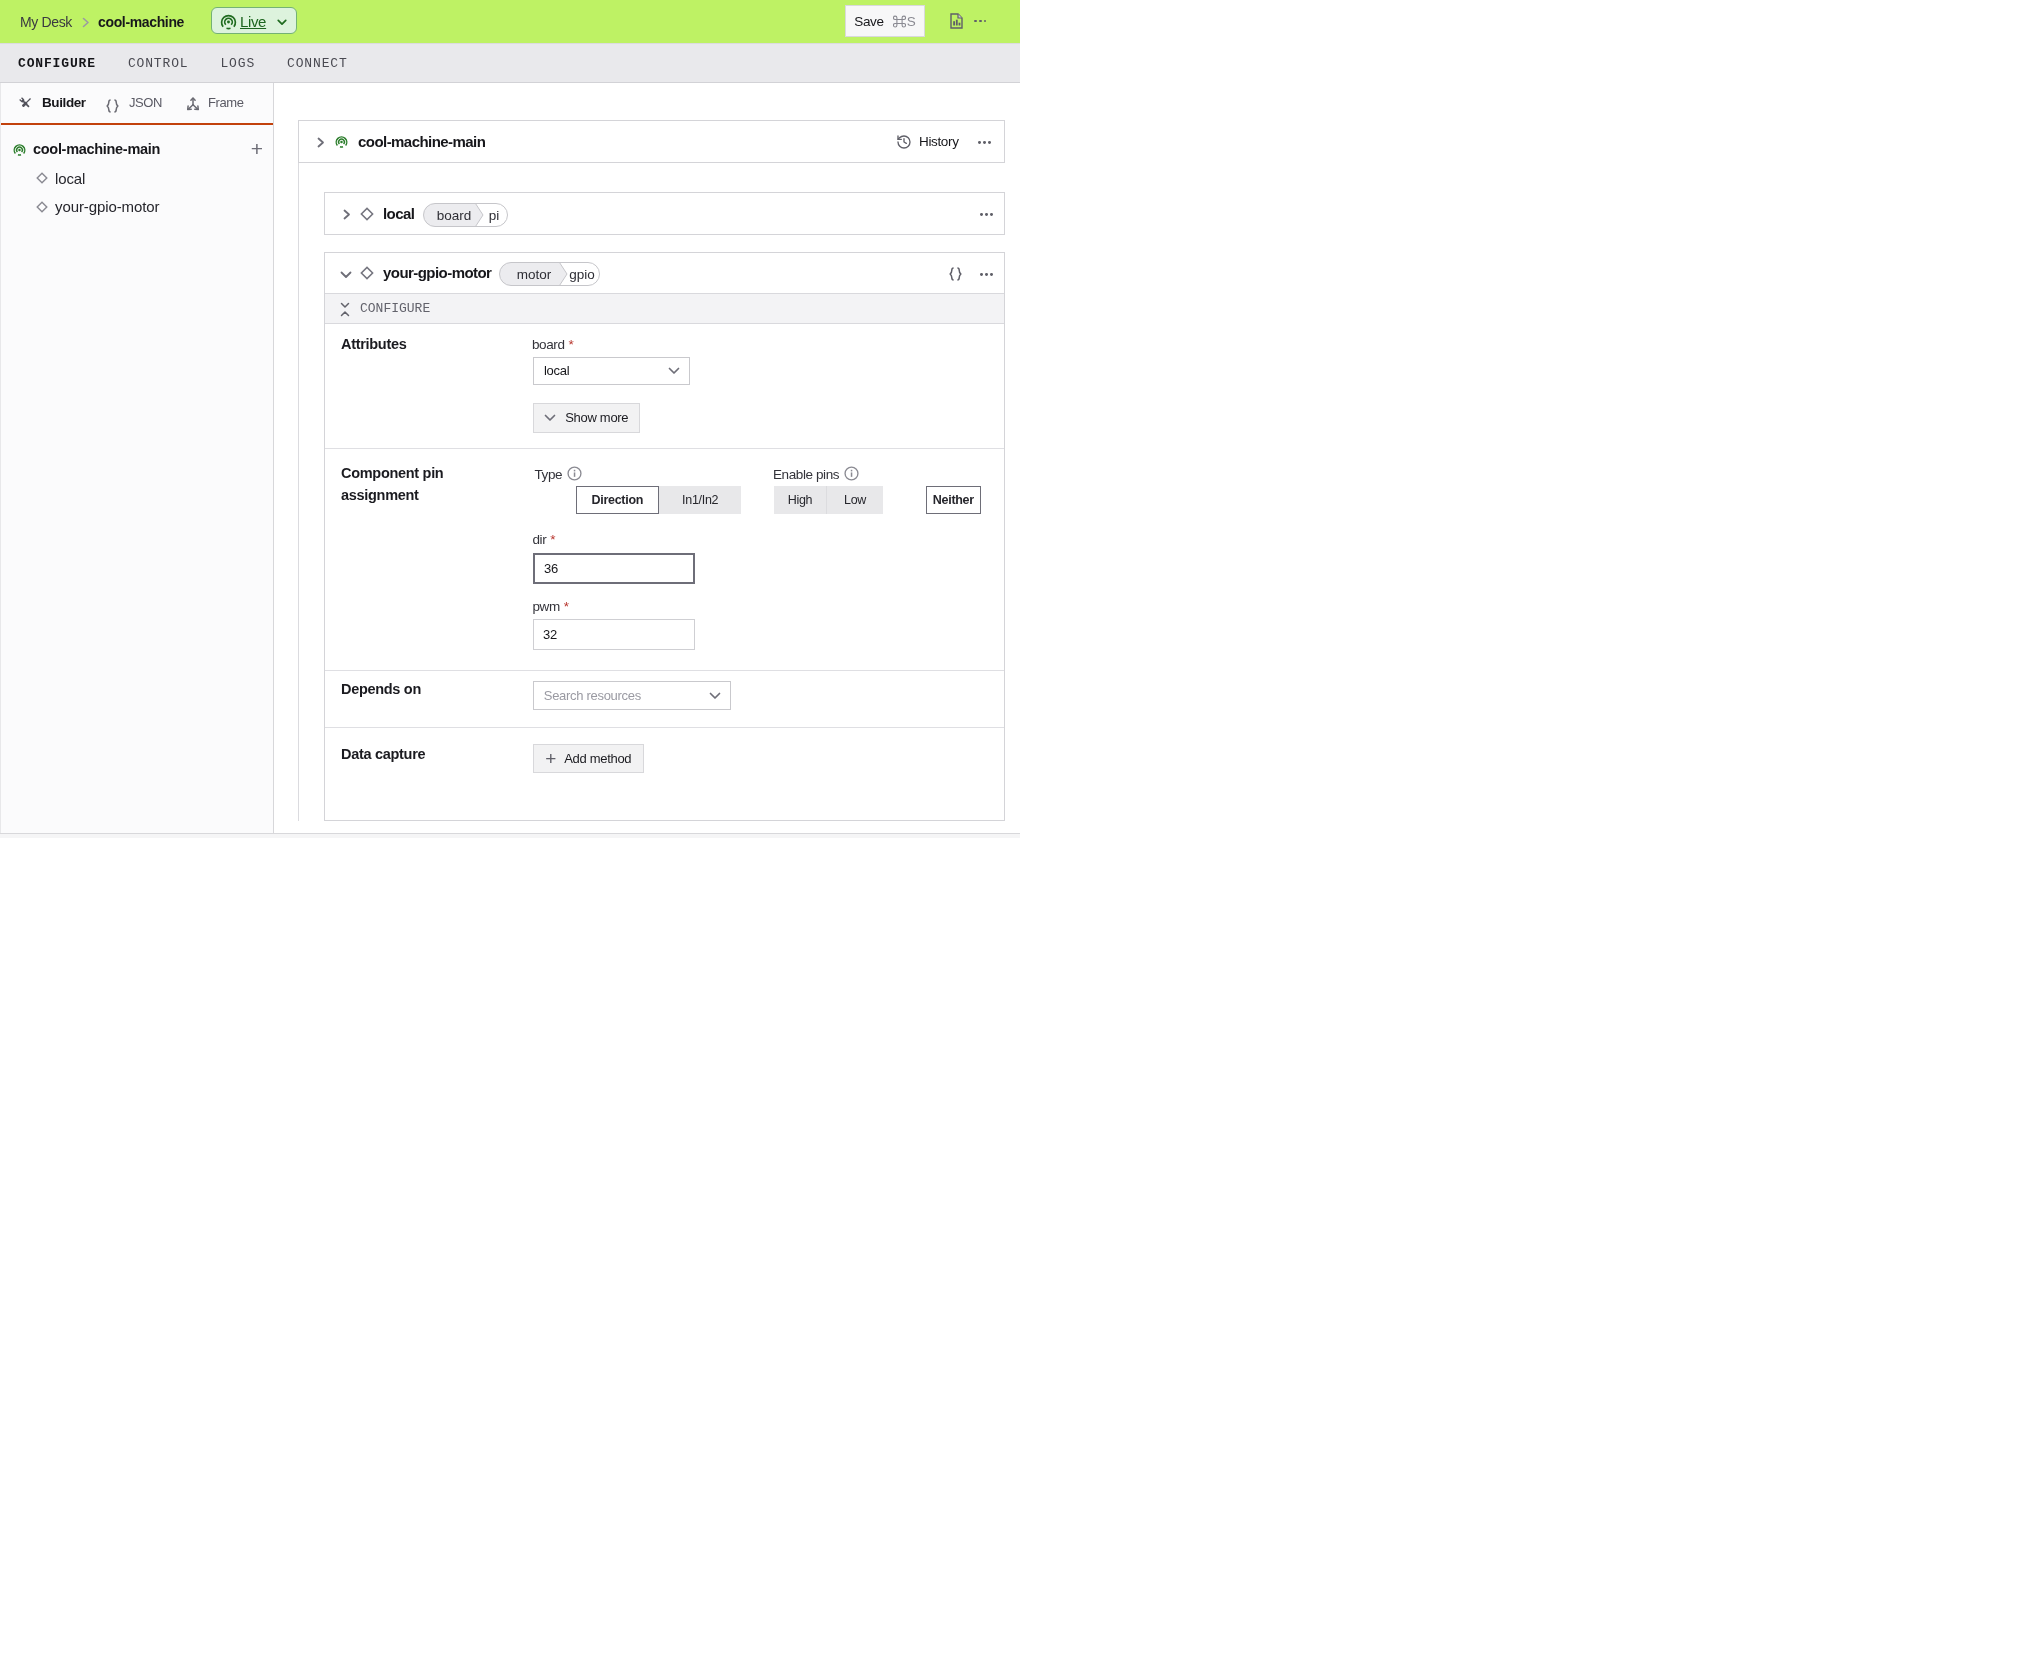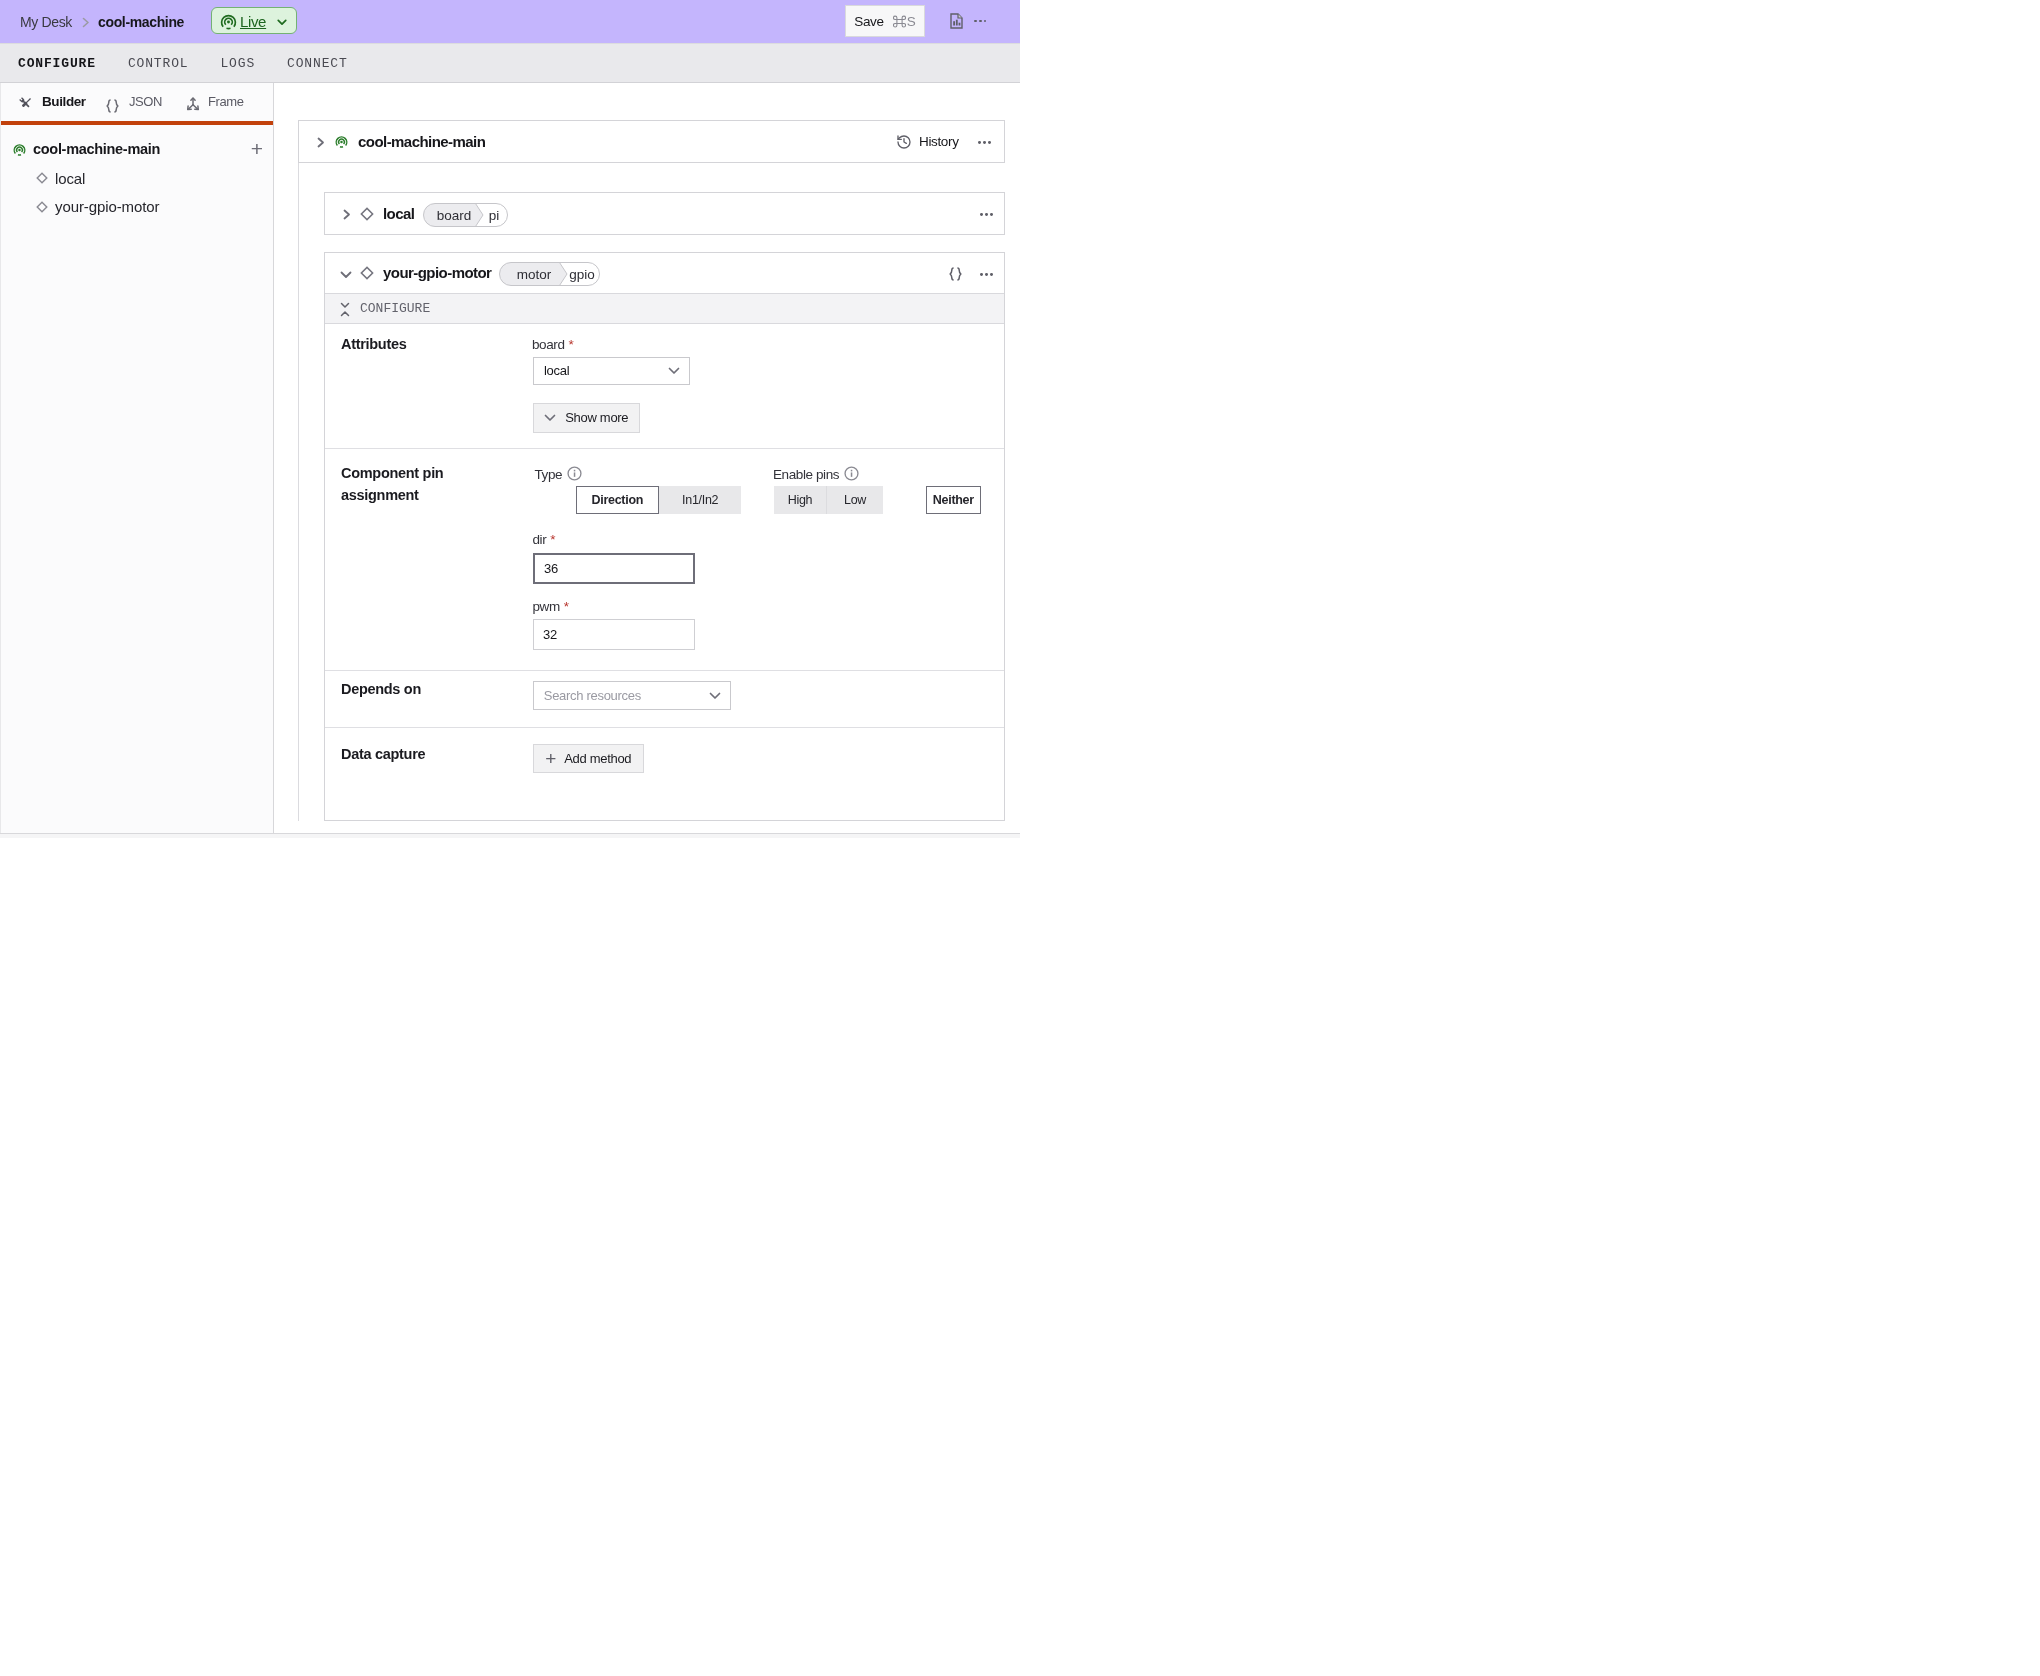--- a/index.html
+++ b/index.html
@@ -1,39 +1,39 @@
 <!DOCTYPE html>
 <html><head>
 <meta charset="utf-8">
 <style>
 * { margin:0; padding:0; box-sizing:border-box; }
 html,body { width:1020px; height:838px; background:#fff; font-family:"Liberation Sans", sans-serif; overflow:hidden; }
 body { position:relative; }
 .abs { position:absolute; }
 
 
-.topbar { position:absolute; left:0; top:0; width:1020px; height:43px; background:#c4b5fd; }
+.topbar { position:absolute; left:0; top:0; width:1020px; height:43px; background:#bef264; }
 .crumb { position:absolute; left:20px; top:14px; font-size:14px; letter-spacing:-0.35px; color:#3a3a41; display:flex; align-items:center; }
 .crumb b { color:#17171b; }
 .livepill { position:absolute; left:211px; top:7px; width:86px; height:27px; background:#ddf3dd; border:1px solid #74b274; border-radius:6px; display:flex; align-items:center; }
 .livepill .txt { position:absolute; left:28px; top:4.5px; font-size:15px; letter-spacing:-0.35px; color:#1d651f;text-decoration:underline; }
 .savebtn { position:absolute; left:845px; top:5px; width:80px; height:32px; background:#f7f7f8; border:1px solid #d9d9dc; display:flex; align-items:center; justify-content:center; }
 .savebtn .s1 { font-size:13.5px; letter-spacing:-0.3px; color:#17171b; }
 .savebtn .s2 { font-size:13.5px; color:#8a8a92; margin-left:9px; display:flex; align-items:center; }
 .dots { display:flex; gap:1.8px; align-items:center; }
 .dots i { width:2.9px; height:2.9px; border-radius:50%; background:#5f5f68; display:block; }
 
 
 .tabbar { position:absolute; left:0; top:43px; width:1020px; height:40px; background:#e9e9ec; border-top:1px solid #dcdcdf; border-bottom:1px solid #d2d2d6; display:flex; align-items:center; padding-left:2px; font-family:"Liberation Mono", monospace; font-size:13px; letter-spacing:0.85px; color:#494951; }
 .tabbar .tab { padding:0 16px; }
 .tabbar .tab.on { color:#141418; font-weight:bold; }
 
 
 .sidebar { position:absolute; left:0; top:83px; width:273.5px; height:750px; background:#fbfbfc; border-right:1px solid #d7d7da; border-left:1px solid #e8e8ea; }
-.viewtabs { position:absolute; left:0; top:0; width:100%; height:41.5px; border-bottom:4px solid #c2410c; display:flex; align-items:center; }
+.viewtabs { position:absolute; left:0; top:0; width:100%; height:41.5px; border-bottom:2px solid #c2410c; display:flex; align-items:center; }
 .vt { display:flex; align-items:center; font-size:13px; letter-spacing:-0.4px; color:#5a5a64; }
 .vt.on { color:#17171b; font-weight:bold; }
 .treerow { position:absolute; display:flex; align-items:center; font-size:15px; letter-spacing:-0.1px; color:#26262c; }
 .plus { position:absolute; left:246px; top:56px; width:20px; height:20px; color:#6e6e78; font-size:21px; font-weight:100; line-height:19px; text-align:center; }
 .card { position:absolute; background:#fff; border:1px solid #d4d4d8; }
 .guide { position:absolute; left:298px; top:163px; width:1px; height:658px; background:#dbdbdf; }
 .chev { stroke:#6e6e78; stroke-width:1.8; fill:none; stroke-linecap:round; stroke-linejoin:round; }
 .cardtitle { font-size:15px; letter-spacing:-0.55px; font-weight:bold; color:#17171b; }
 
 

